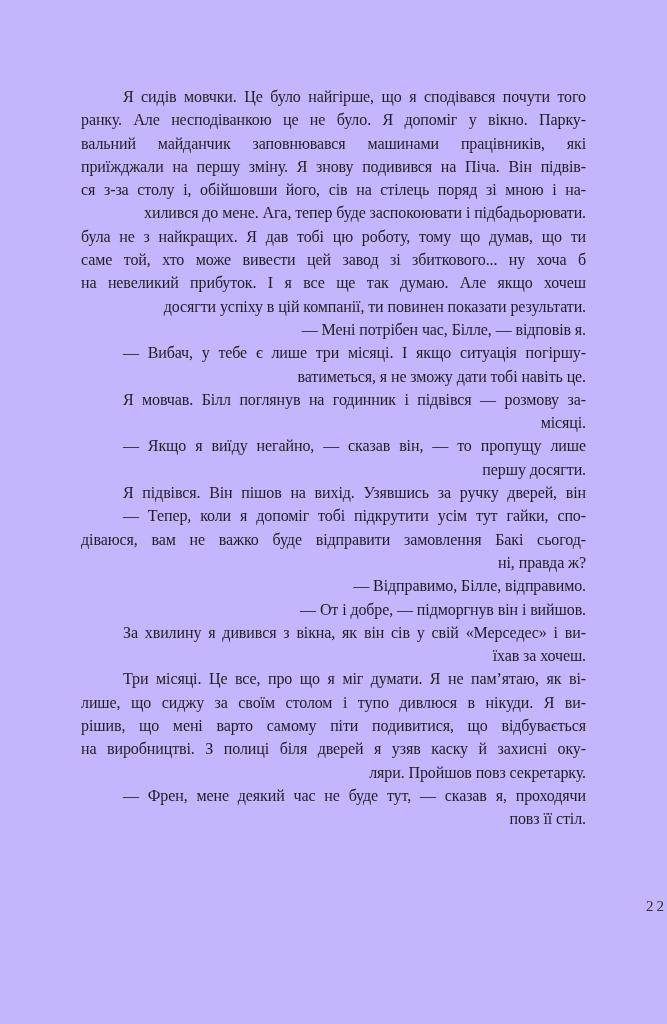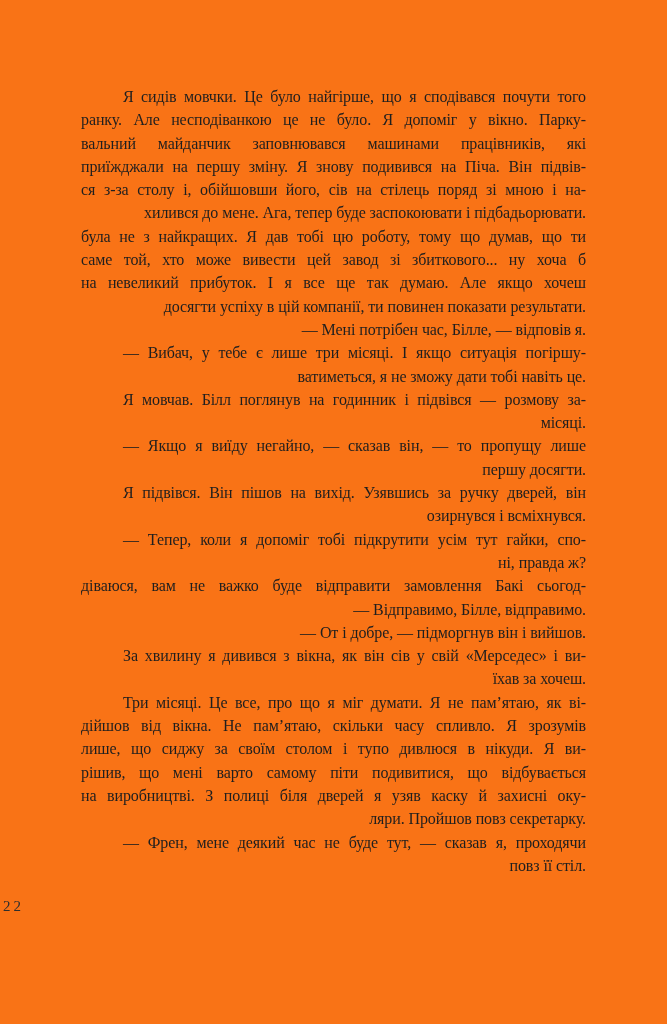--- a/index.html
+++ b/index.html
@@ -11,21 +11,21 @@
     height: 1024px;
     position: relative;
     background: #ffffff;
     font-family: "Liberation Serif", "DejaVu Serif", serif;
     color: #1f1f1f;
     overflow: hidden;
   }
   .page {
     position: absolute;
     inset: 0;
-    background: #f97316;
+    background: #c4b5fd;
   }
   .text-block {
     position: absolute;
     left: 81px;
     top: 85px;
     width: 505px;
     font-size: 16px;
     line-height: 23.3px;
     letter-spacing: -0.1px;
   }
@@ -42,21 +42,21 @@
     text-align-last: justify;
   }
   .line.first {
     text-indent: 42px;
   }
   .page-number {
     position: absolute;
     top: 898px;
     left: 0;
     width: 667px;
-    text-align: left;
+    text-align: right;
     font-size: 15px;
     letter-spacing: 3px;
     padding-left: 3px;
     box-sizing: border-box;
     color: #2e2e2e;
   }
 </style>
 </head>
 <body>
 
@@ -86,40 +86,38 @@
       <div class="paragraph">
         <div class="line first fill">Я мовчав. Білл поглянув на годинник і підвівся — розмову за-</div>
         <div class="line">місяці.</div>
       </div>
       <div class="paragraph">
         <div class="line first fill">— Якщо я виїду негайно, — сказав він, — то пропущу лише</div>
         <div class="line">першу досягти.</div>
       </div>
       <div class="paragraph">
         <div class="line first fill">Я підвівся. Він пішов на вихід. Узявшись за ручку дверей, він</div>
-        <div class="line">озирнувся і всміхнувся.</div>
       </div>
       <div class="paragraph">
         <div class="line first fill">— Тепер, коли я допоміг тобі підкрутити усім тут гайки, спо-</div>
+        <div class="line fill">діваюся, вам не важко буде відправити замовлення Бакі сьогод-</div>
         <div class="line">ні, правда ж?</div>
-        <div class="line fill">діваюся, вам не важко буде відправити замовлення Бакі сьогод-</div>
       </div>
       <div class="paragraph">
         <div class="line first">— Відправимо, Білле, відправимо.</div>
       </div>
       <div class="paragraph">
         <div class="line first">— От і добре, — підморгнув він і вийшов.</div>
       </div>
       <div class="paragraph">
         <div class="line first fill">За хвилину я дивився з вікна, як він сів у свій «Мерседес» і ви-</div>
         <div class="line">їхав за хочеш.</div>
       </div>
       <div class="paragraph">
         <div class="line first fill">Три місяці. Це все, про що я міг думати. Я не пам’ятаю, як ві-</div>
-        <div class="line fill">дійшов від вікна. Не пам’ятаю, скільки часу спливло. Я зрозумів</div>
         <div class="line fill">лише, що сиджу за своїм столом і тупо дивлюся в нікуди. Я ви-</div>
         <div class="line fill">рішив, що мені варто самому піти подивитися, що відбувається</div>
         <div class="line fill">на виробництві. З полиці біля дверей я узяв каску й захисні оку-</div>
         <div class="line">ляри. Пройшов повз секретарку.</div>
       </div>
       <div class="paragraph">
         <div class="line first fill">— Френ, мене деякий час не буде тут, — сказав я, проходячи</div>
         <div class="line">повз її стіл.</div>
       </div>
     </div>

